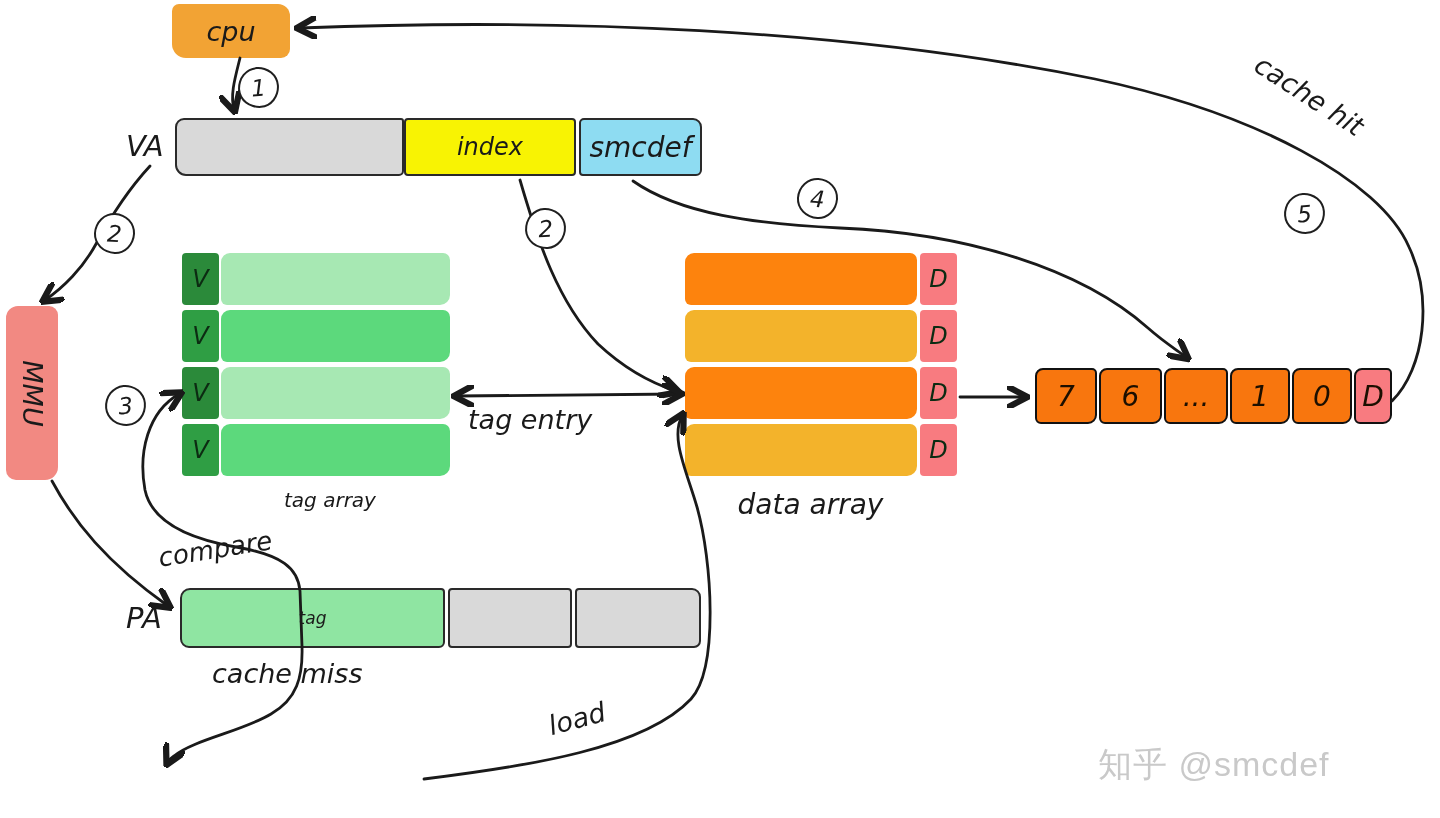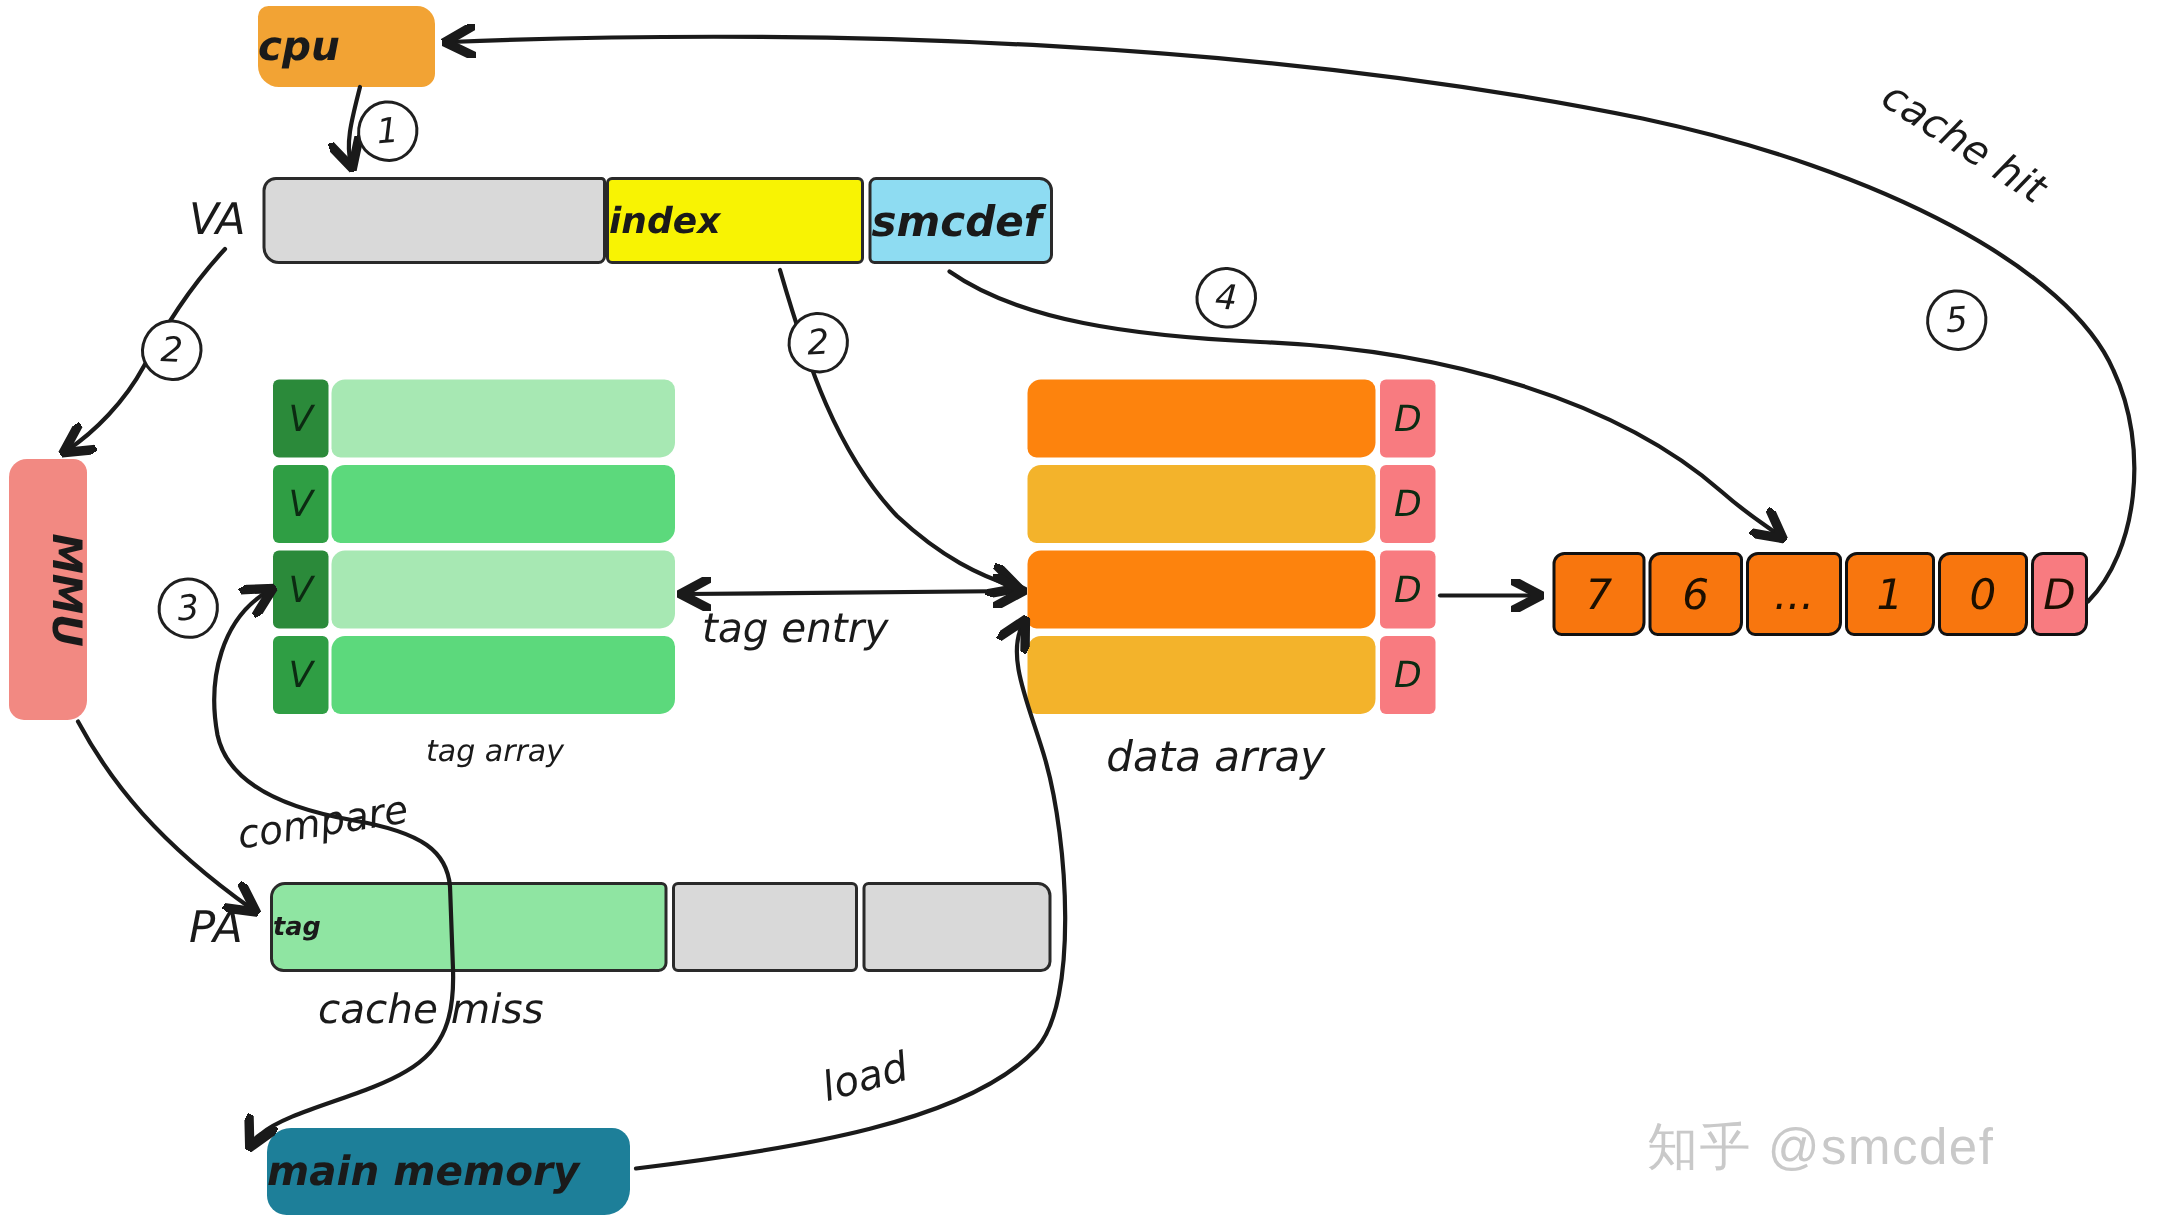--- a/index.html
+++ b/index.html
@@ -21,22 +21,22 @@
     --line-orange:#F8760E;
     --watermark:#C9C9C9;
   }
   html,body{margin:0;padding:0;background:#fff;}
   #canvas{
     position:relative;width:1440px;height:818px;background:#ffffff;
     font-family:"DejaVu Sans",sans-serif;overflow:hidden;
   }
   .hand{font-style:italic;color:var(--ink);}
   .node{
-    position:absolute;display:flex;align-items:center;
-    box-sizing:border-box;z-index:1;font-weight:bold;
+    position:absolute;display:flex;align-items:center;justify-content:center;
+    box-sizing:border-box;z-index:1;
   }
   .outlined{border:2.5px solid #2a2a2a;}
   .lbl{position:absolute;z-index:3;white-space:nowrap;}
   .rowbar{position:absolute;border-radius:9px 7px 10px 6px;z-index:1;}
   .bitcell{
     position:absolute;display:flex;align-items:center;justify-content:center;
     font-style:italic;font-size:24px;color:#0c2b12;z-index:1;border-radius:4px;
   }
   .badge{
     position:absolute;width:37px;height:37px;border:2.6px solid #1f1f1f;
@@ -125,23 +125,20 @@
   <div class="lbl hand" style="left:126px;top:601px;font-size:29px;">PA</div>
   <div class="node outlined hand" style="left:180px;top:588px;width:265px;height:60px;background:var(--pa-green);border-radius:10px 4px 6px 9px;font-size:17px;">
     <span>tag</span>
   </div>
   <div class="node outlined" style="left:448px;top:588px;width:124px;height:60px;background:var(--bar-gray);border-radius:4px;"></div>
   <div class="node outlined" style="left:575px;top:588px;width:126px;height:60px;background:var(--bar-gray);border-radius:4px 9px 7px 4px;"></div>
 
   <div class="lbl hand" style="left:158px;top:534px;font-size:26px;transform:rotate(-9deg);">compare</div>
   <div class="lbl hand" style="left:212px;top:658px;font-size:27px;">cache miss</div>
 
-  <div class="node hand" style="left:178px;top:752px;width:242px;height:58px;background:var(--memory-teal);border-radius:16px 12px 17px 13px;font-size:27px;">
-    <span>main memory</span>
-  </div>
 
   <div class="lbl hand" style="left:548px;top:703px;font-size:27px;transform:rotate(-15deg);">load</div>
 
   <div class="lbl hand" style="left:1242px;top:98px;width:190px;font-size:27px;transform:rotate(33deg);">cache hit</div>
 
   <div>
     <div class="linecell" style="left:1035px;width:62px;">
         <span>7</span>
       </div>
     <div class="linecell" style="left:1099px;width:63px;">

